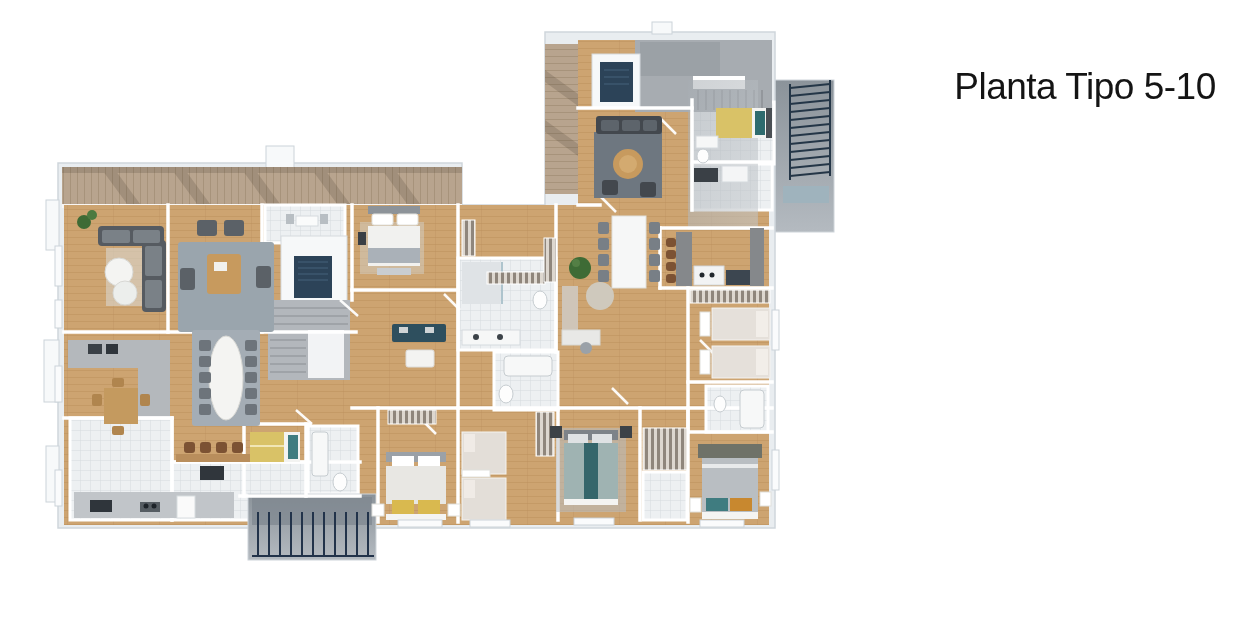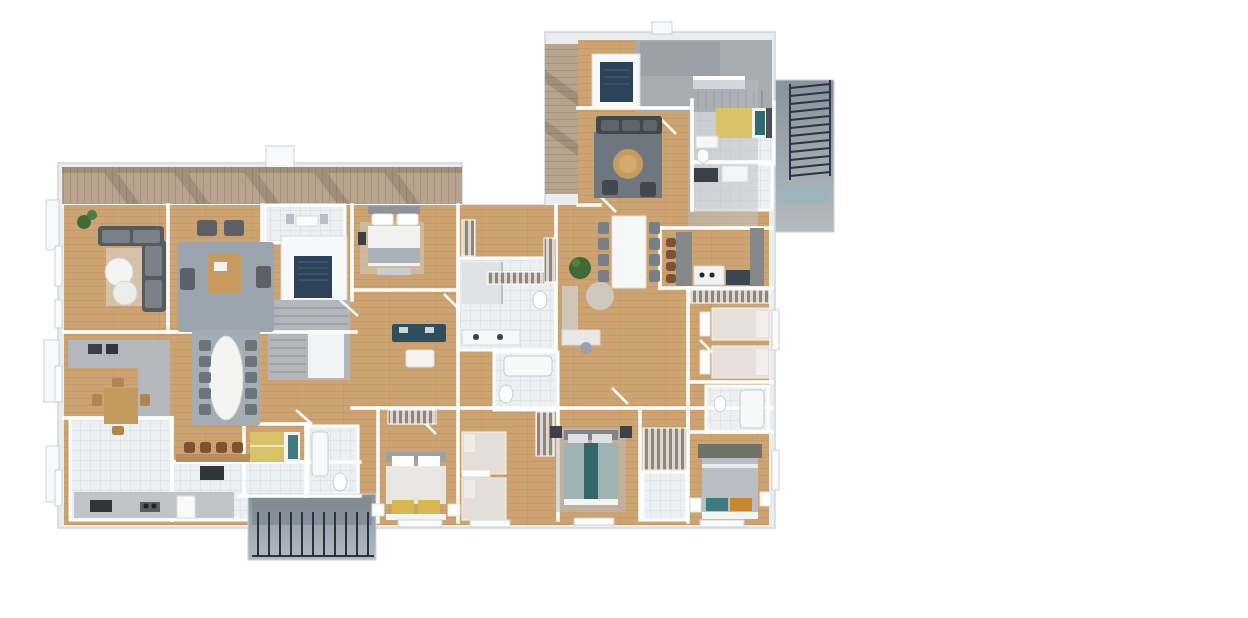--- a/index.html
+++ b/index.html
@@ -487,14 +487,15 @@
     <rect x="55" y="470" width="7" height="36"></rect>
     <rect x="398" y="520" width="44" height="7"></rect>
     <rect x="470" y="520" width="40" height="7"></rect>
     <rect x="574" y="518" width="40" height="7"></rect>
     <rect x="700" y="520" width="44" height="7"></rect>
     <rect x="772" y="310" width="7" height="40"></rect>
     <rect x="772" y="450" width="7" height="40"></rect>
   </g>
 </svg>
 
+<div id="plan-title">Planta Tipo 5-10</div>
 
 </div>
 
 </body></html>

